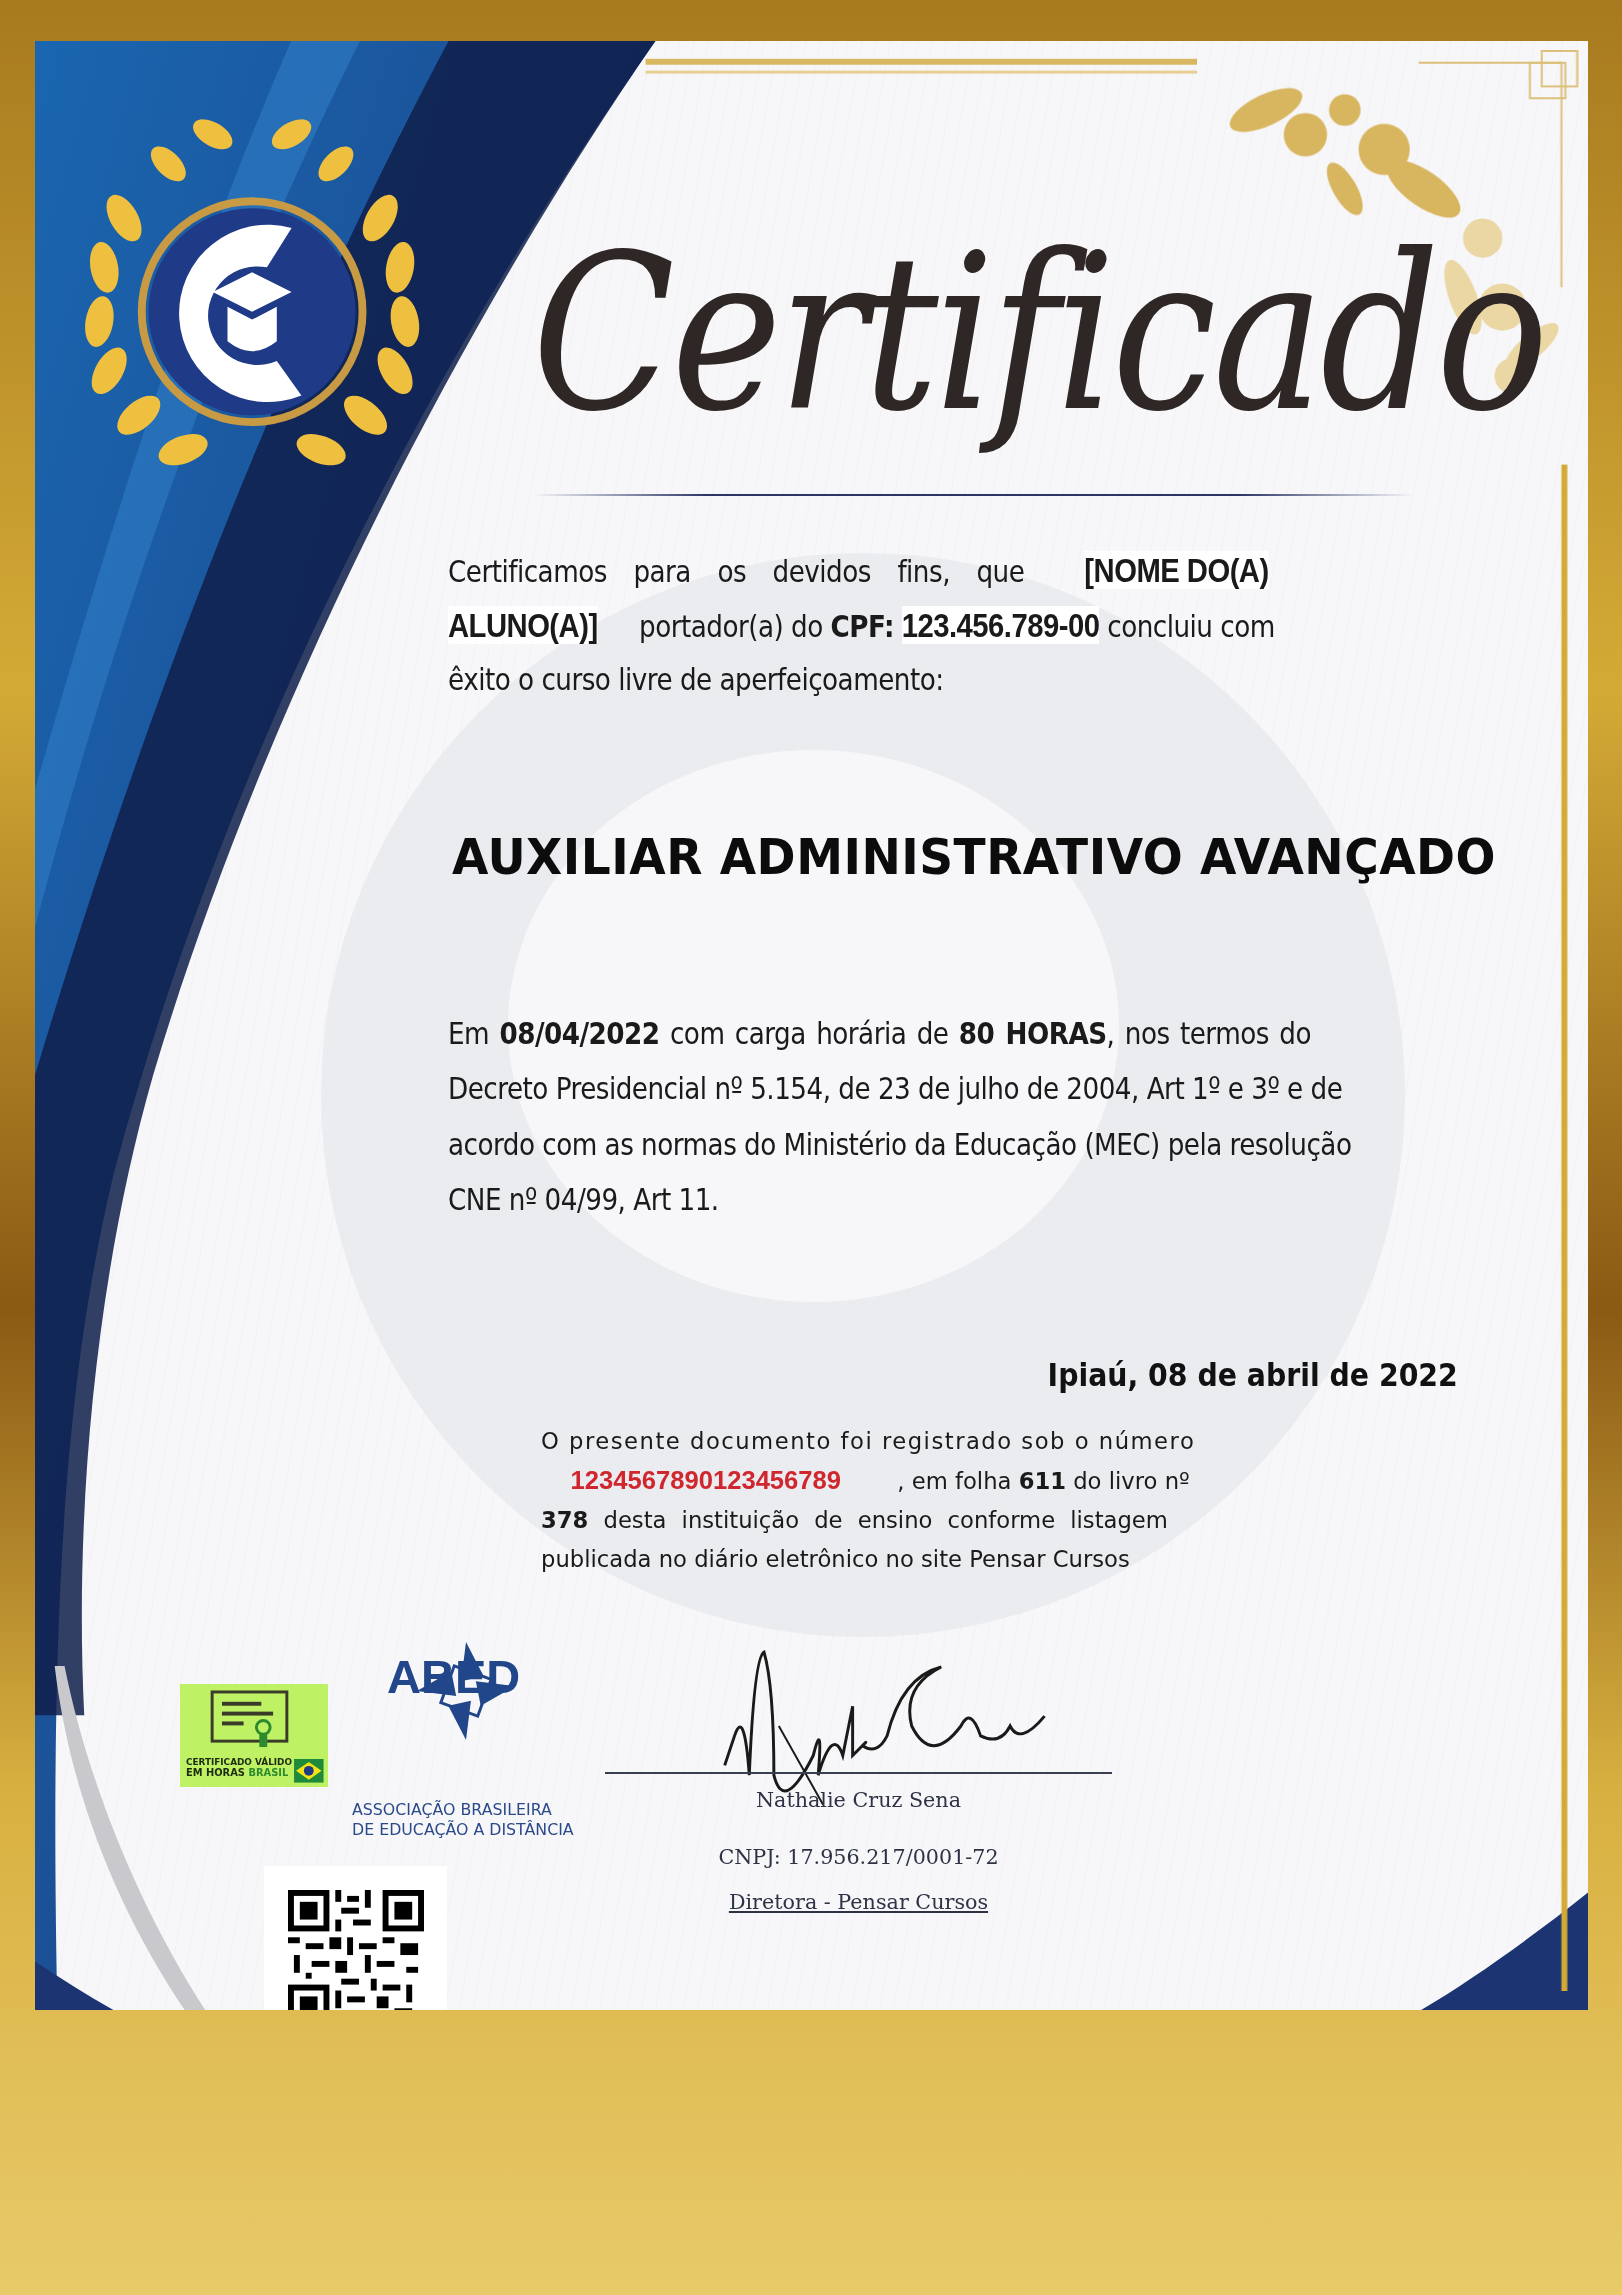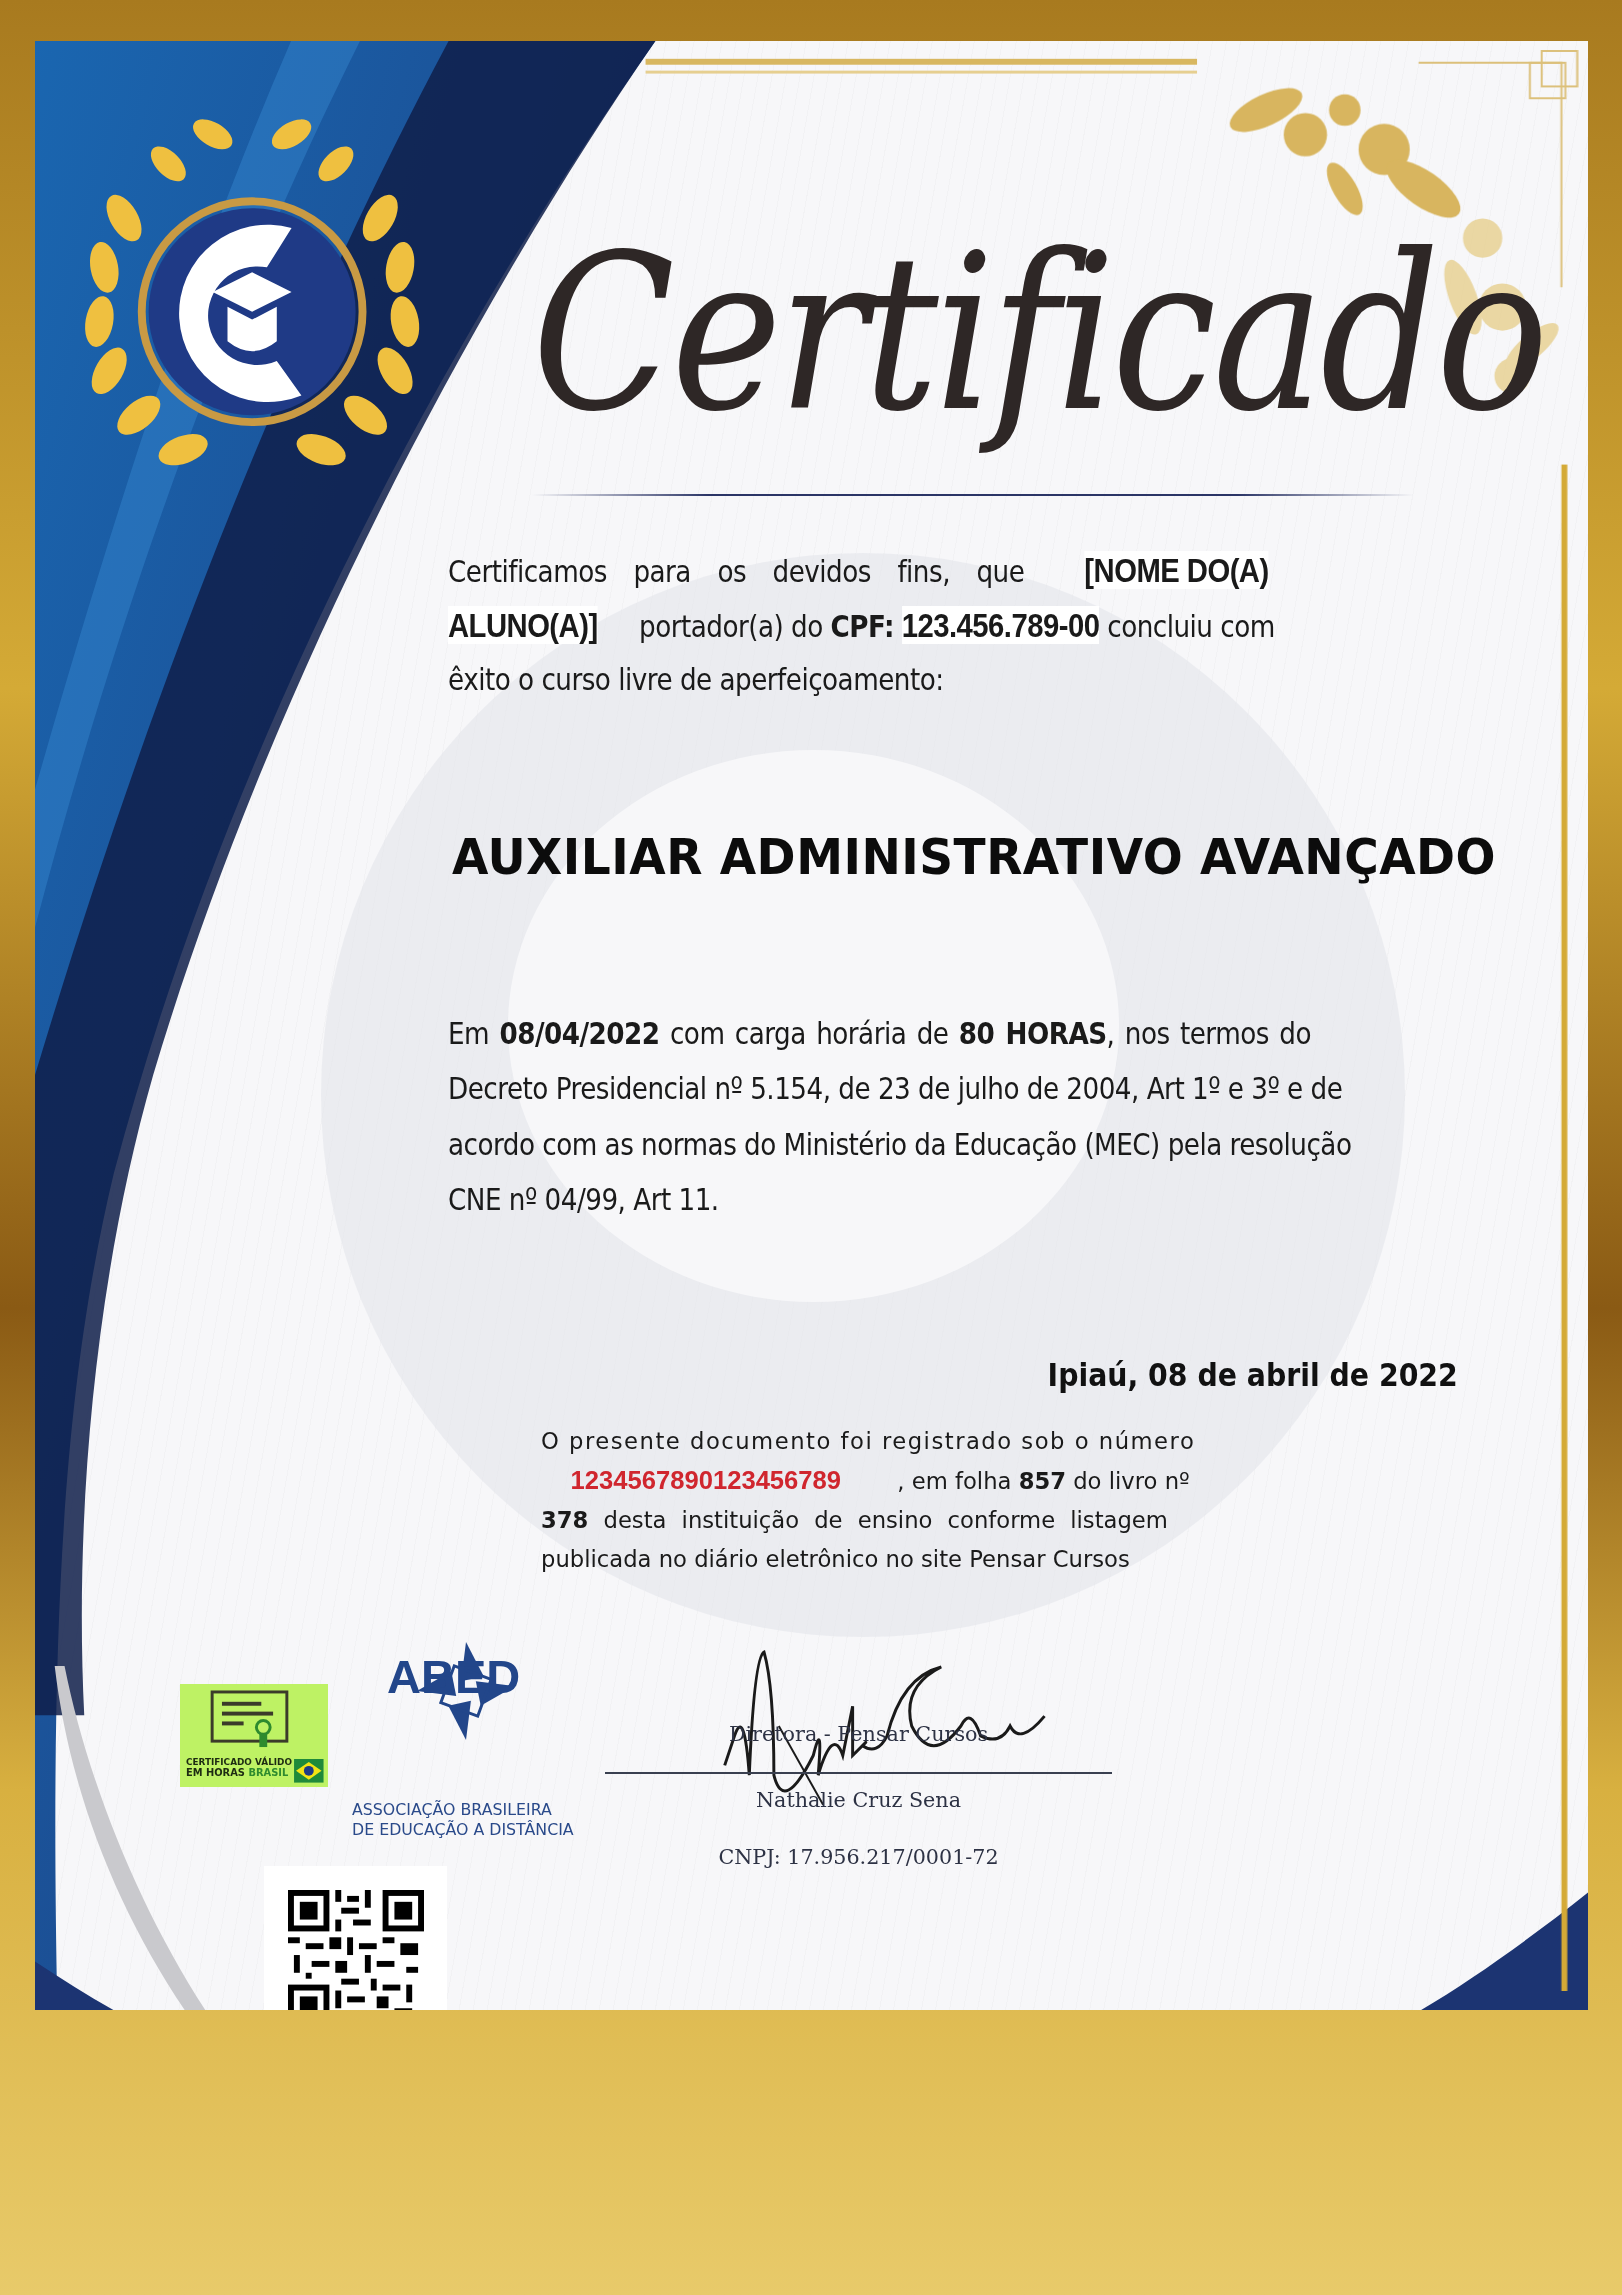--- a/index.html
+++ b/index.html
@@ -143,21 +143,21 @@
     <div class="p-line" style="top:1141px;">CNE nº 04/99, Art 11.</div>
   </div>
 
   <div class="city">Ipiaú, 08 de abril de 2022</div>
 
   <div class="reg" style="left:506px;top:1381px;">
     <div style="letter-spacing:1.5px;white-space:nowrap;">O presente documento foi registrado sob o número</div>
     <div style="white-space:nowrap;">
       <span class="red" style="margin-left:29.6px;margin-right:49px;">1234567890123456789</span>
       <span>, em folha</span>
-      <b>857</b>
+      <b>611</b>
       <span>do livro nº</span>
     </div>
     <div style="white-space:nowrap;word-spacing:7.9px;">
       <b>378</b>
       <span>desta instituição de ensino conforme listagem</span>
     </div>
     <div style="white-space:nowrap;">publicada no diário eletrônico no site Pensar Cursos</div>
   </div>
 
   <div class="badge" style="left:145px;top:1643px;">
@@ -194,21 +194,21 @@
     <div>ASSOCIAÇÃO BRASILEIRA</div>
     <div>DE EDUCAÇÃO A DISTÂNCIA</div>
   </div>
 
   <svg class="abs" style="left:670px;top:1606px" width="374" height="158" viewBox="0 0 380 160">
     <path d="M20,120 L30,90 Q40,60 45,130 Q50,10 60,5 Q70,40 70,130 Q80,170 110,110 Q120,70 115,130 Q130,80 140,110 L150,60 L150,110 Q170,90 160,100 Q175,110 185,90 Q200,30 240,20 Q200,40 210,80 Q230,120 260,80 Q270,60 280,90 Q300,100 310,80 Q320,100 345,70" fill="none" stroke="#1a1a1a" stroke-width="3"></path>
     <path d="M75,80 L120,160" fill="none" stroke="#1a1a1a" stroke-width="2"></path>
   </svg>
   <div class="sig-line" style="left:570px;top:1731px;"></div>
   <div class="sig-text" style="left:570px;top:1747px;">Nathalie Cruz Sena</div>
-  <div class="sig-text" style="left:570px;top:1681px;">Diretora - Pensar Cursos</div>
+  <div class="sig-text" style="left:570px;top:1849px;text-decoration:underline;">Diretora - Pensar Cursos</div>
   <div class="sig-text" style="left:570px;top:1804px;">CNPJ: 17.956.217/0001-72</div>
 
   <div class="qr-box" style="left:229px;top:1825px;">
     <svg class="abs" style="left:23.6px;top:23.6px" width="136" height="136" viewBox="0 0 23 23">
       <rect width="23" height="23" fill="#fff"></rect>
       <g fill="#000">
         <rect x="0" y="0" width="7" height="7"></rect>
           <rect x="16" y="0" width="7" height="7"></rect>
           <rect x="0" y="16" width="7" height="7"></rect>
       </g>

